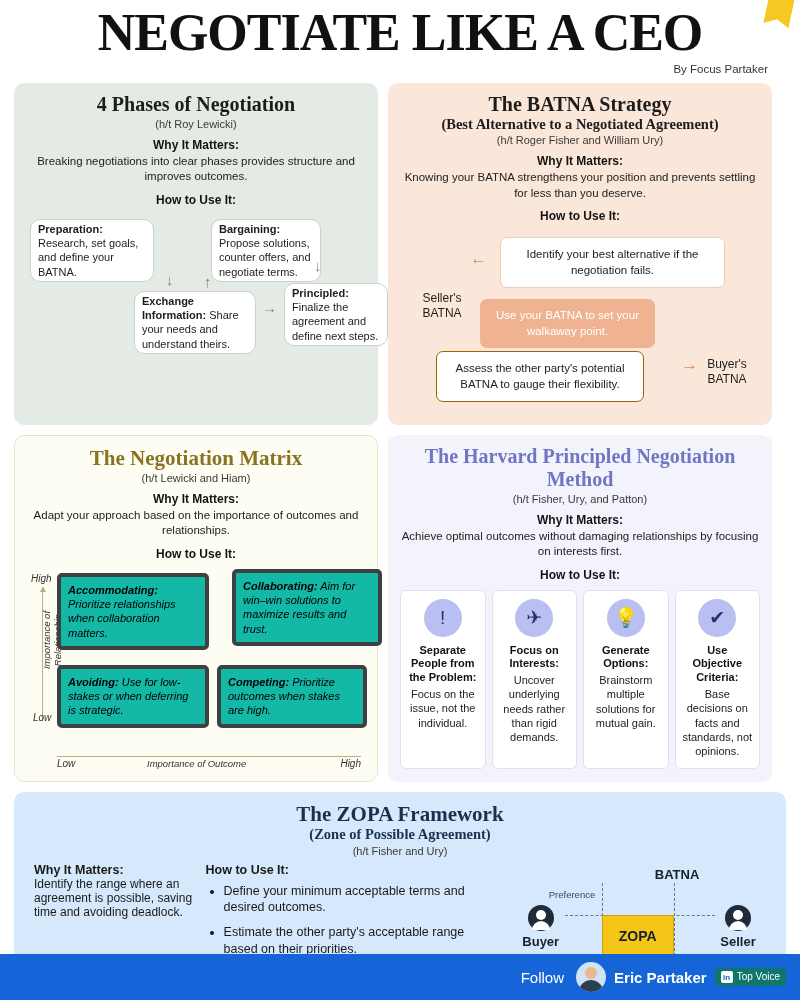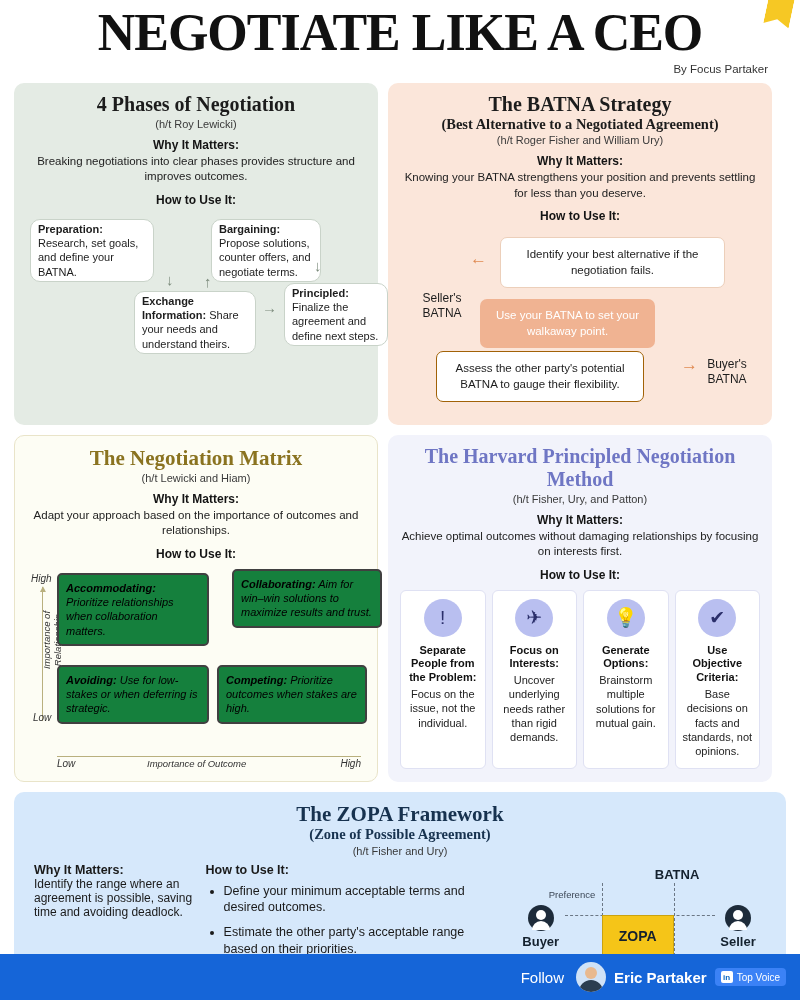--- a/index.html
+++ b/index.html
@@ -91,21 +91,21 @@
   .matrix { position:relative; height:200px; margin-top:8px; padding-left:30px;font-style:italic; }
   .maxisY { position:absolute; left:2px; top:4px; bottom:26px; width:26px; }
   .yhigh { position:absolute; top:0; left:2px; font-size:10px; color:#333;}
   .ylow  { position:absolute; bottom:20px; left:4px; font-size:10px; color:#333;}
   .yline { position:absolute; left:13px; top:14px; bottom:22px; width:1px; background:#b9b07e;}
   .yarrow{ position:absolute; left:9px; top:10px; font-size:10px; color:#b9b07e;}
   .ytext {
     position:absolute; left:-27px; top:56px; width:100px; font-size:9.5px; color:#333;
     transform: rotate(-90deg); text-align:center;
   }
-  .quad { position:absolute; background:#15803d; border:2px solid #404040; border-radius:5px; padding:6px 7px; font-size:11px; line-height:1.3; }
+  .quad { position:absolute; background:#14b8a6; border:4px solid #404040; border-radius:5px; padding:6px 7px; font-size:11px; line-height:1.3; }
   #q1 { left:30px;  top:4px;   width:152px; }
   #q2 { left:190px; top:0;   width:150px;margin-left:15px; }
   #q3 { left:30px;  top:96px;  width:152px; }
   #q4 { left:190px; top:96px;  width:150px; }
   #qc { left:112px; top:62px;  width:150px; background:#fffdf0; border:1px solid #d9c97a; text-align:center; z-index:3;}
   .xaxis { position:absolute; left:30px; right:4px; bottom:12px; height:1px; background:#b9b07e;}
   .xlow { position:absolute; left:30px; bottom:0; font-size:10px; color:#333;}
   .xhigh{ position:absolute; right:4px; bottom:0; font-size:10px; color:#333;}
   .xmid { position:absolute; left:120px; bottom:0; font-size:9.5px; color:#333;}
 
@@ -144,21 +144,21 @@
   .footer {
     position:absolute; left:0; right:0; bottom:0; height:46px; background:#1565d8;
     display:flex; align-items:center; padding:0 14px; color:#fff;
   }
   .fnews { font-size:13.5px; font-weight:bold; }
   .ffollow { margin-left:auto; font-size:15px; margin-right:12px; }
   .favatar { width:30px; height:30px; border-radius:50%; background:#cfe2f7; margin-right:8px; position:relative; overflow:hidden;}
   .favatar::before{content:""; position:absolute; left:9px; top:5px; width:12px; height:12px; border-radius:50%; background:#e8b98f;}
   .favatar::after{content:""; position:absolute; left:3px; top:18px; width:24px; height:14px; border-radius:12px 12px 0 0; background:#2c3e50;}
   .fname { font-size:15px; font-weight:bold; margin-right:8px; }
-  .fbadge { display:flex; align-items:center; gap:4px; background:#3b82f6; border-radius:4px; padding:3px 6px; font-size:10px; }
+  .fbadge { display:flex; align-items:flex-start; gap:4px; background:#0f766e; border-radius:4px; padding:3px 6px; font-size:10px; }
   .libox { width:12px; height:12px; background:#fff; color:#0a66c2; font-size:8px; font-weight:bold; display:flex; align-items:center; justify-content:center; border-radius:2px;}
 </style>
 </head>
 <body>
 
 <div class="page">
 
   <div class="header">
     <div class="ribbon"></div>
     <div class="title">NEGOTIATE LIKE A CEO</div>

